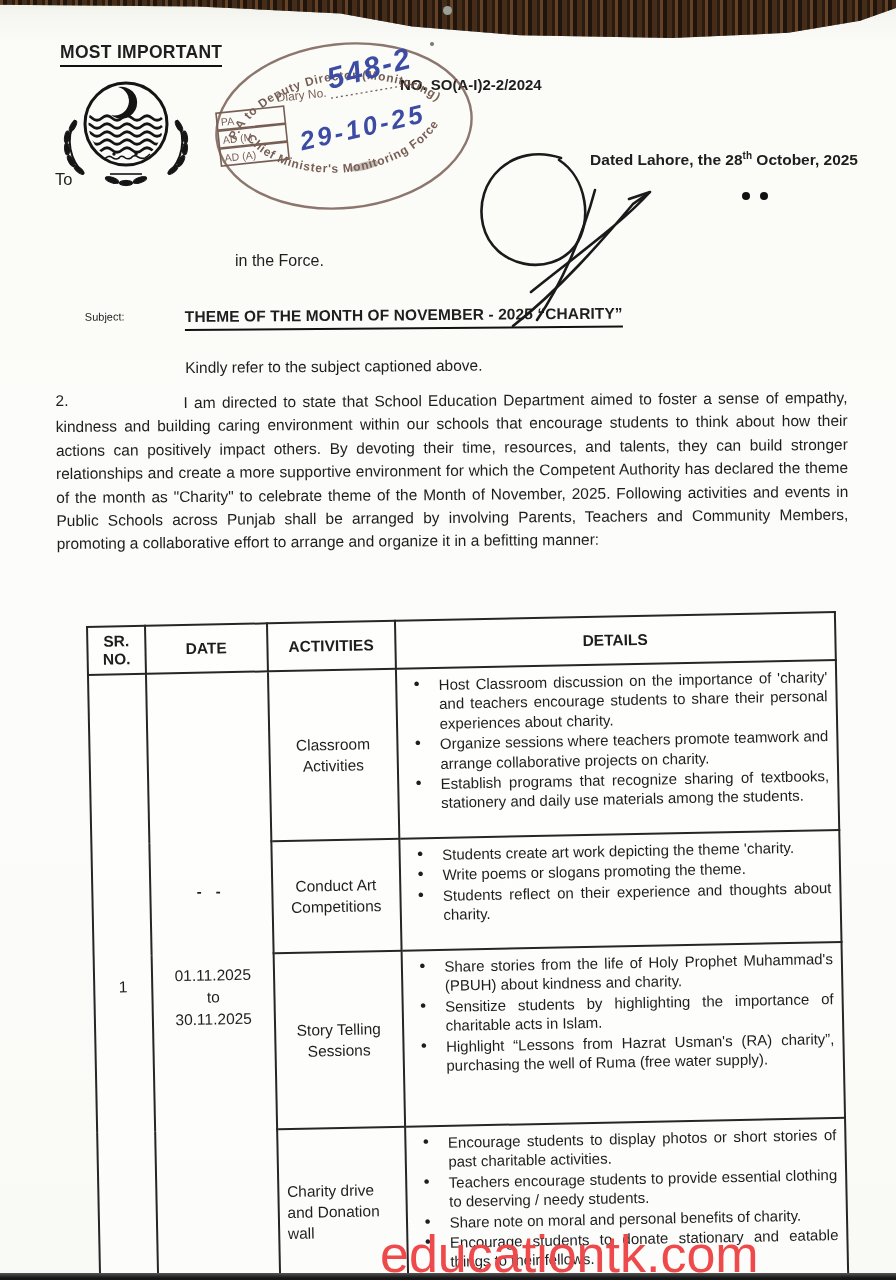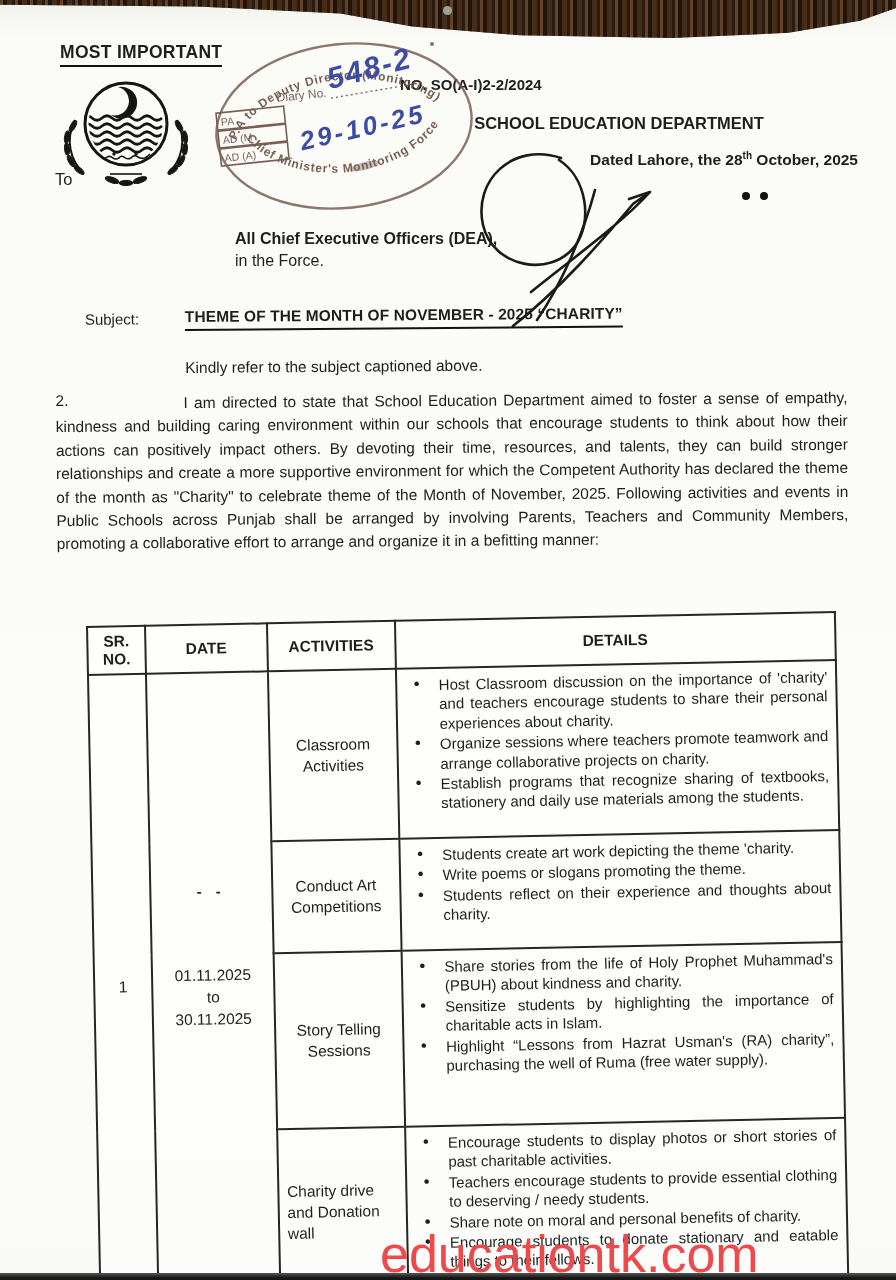--- a/index.html
+++ b/index.html
@@ -37,21 +37,21 @@
   .dated sup { font-size:10px; }
   .ink-dots { left:742px; top:186px; z-index:2; }
   .ink-dots i { display:inline-block; width:8px; height:8px; border-radius:50%; background:#111; margin-right:10px; }
 
   .signature { left:443px; top:140px; width:240px; height:190px; z-index:4; }
 
   .addr1 { left:235px; top:230px; font-size:16px; font-weight:700; z-index:2; }
   .addr2 { left:235px; top:252px; font-size:16px; z-index:2; }
 
   .tilt { left:0; top:0; width:896px; height:700px; transform:rotate(-0.45deg); transform-origin:60px 340px; z-index:2; }
-  .subj-label { left:85px; top:311px; font-size:15px; }
+  .subj-label { left:85px; top:311px; font-size:11px; }
   .subj-title { left:185px; top:309px; font-size:15.5px; font-weight:700;
     border-bottom:2px solid #111; padding-bottom:3px; letter-spacing:.1px; }
   .opening { left:185px; top:360px; font-size:15.5px; }
   .para-no { left:55px; top:392px; font-size:15.5px; }
   .para { left:55px; top:392px; width:792px; font-size:15.5px; line-height:23.4px;
     text-align:justify; text-indent:128px; }
 
   .tablewrap { left:86px; top:626px; width:752px; transform:rotate(-1.15deg); transform-origin:0 0; z-index:2; }
   table.sched { border-collapse:collapse; width:750px; background:rgba(255,255,255,.55); }
   table.sched th, table.sched td { border:2px solid #262626; }
@@ -156,34 +156,32 @@
     </g>
     <text x="14" y="75" font-size="10.5" fill="#6e5348">PA</text>
     <text x="14" y="93" font-size="10.5" fill="#6e5348">AD (M</text>
     <text x="14" y="111" font-size="10.5" fill="#6e5348">AD (A)</text>
     <text x="126" y="50" transform="rotate(-9 126 50)" font-size="30" font-style="italic" font-weight="700" fill="#2e3f9e" letter-spacing="2">548-2</text>
     <text x="92" y="108" transform="rotate(-7 92 108)" font-size="26" font-style="italic" font-weight="600" fill="#2e3f9e" letter-spacing="3">29-10-25</text>
     <ellipse cx="152" cy="130" rx="15" ry="4" fill="#6e5348" opacity=".4" transform="rotate(-8 152 130)"></ellipse>
   </svg>
 
   <div class="abs refno">NO. SO(A-I)2-2/2024</div>
-  <div class="abs gov2">SCHOOL EDUCATION DEPARTMENT</div>
   <div class="abs dated"><span>Dated Lahore, the 28</span><sup>th</sup><span> October, 2025</span></div>
   <div class="abs ink-dots"><i></i><i></i></div>
 
   <svg class="abs signature" viewBox="0 0 240 190">
     <g fill="none" stroke="#1a1a1a" stroke-width="2.6" stroke-linecap="round">
       <path d="M118,18 C70,2 30,40 40,85 C50,128 108,138 132,106 C150,82 144,38 116,20"></path>
       <path d="M152,50 C140,95 118,145 94,180"></path>
       <path d="M88,152 C130,118 178,84 207,52 L190,64 C158,102 116,150 70,186"></path>
       <path d="M207,52 L186,59"></path>
     </g>
   </svg>
 
-  <div class="abs addr1">All Chief Executive Officers (DEA),</div>
   <div class="abs addr2">in the Force.</div>
 
   <div class="abs tilt">
     <div class="abs subj-label">Subject:</div>
     <div class="abs subj-title">THEME OF THE MONTH OF NOVEMBER - 2025 “CHARITY”</div>
     <div class="abs opening">Kindly refer to the subject captioned above.</div>
     <div class="abs para-no">2.</div>
     <div class="abs para">I am directed to state that School Education Department aimed to foster a sense of empathy, kindness and building caring environment within our schools that encourage students to think about how their actions can positively impact others. By devoting their time, resources, and talents, they can build stronger relationships and create a more supportive environment for which the Competent Authority has declared the theme of the month as "Charity" to celebrate theme of the Month of November, 2025. Following activities and events in Public Schools across Punjab shall be arranged by involving Parents, Teachers and Community Members, promoting a collaborative effort to arrange and organize it in a befitting manner:</div>
   </div>
 

